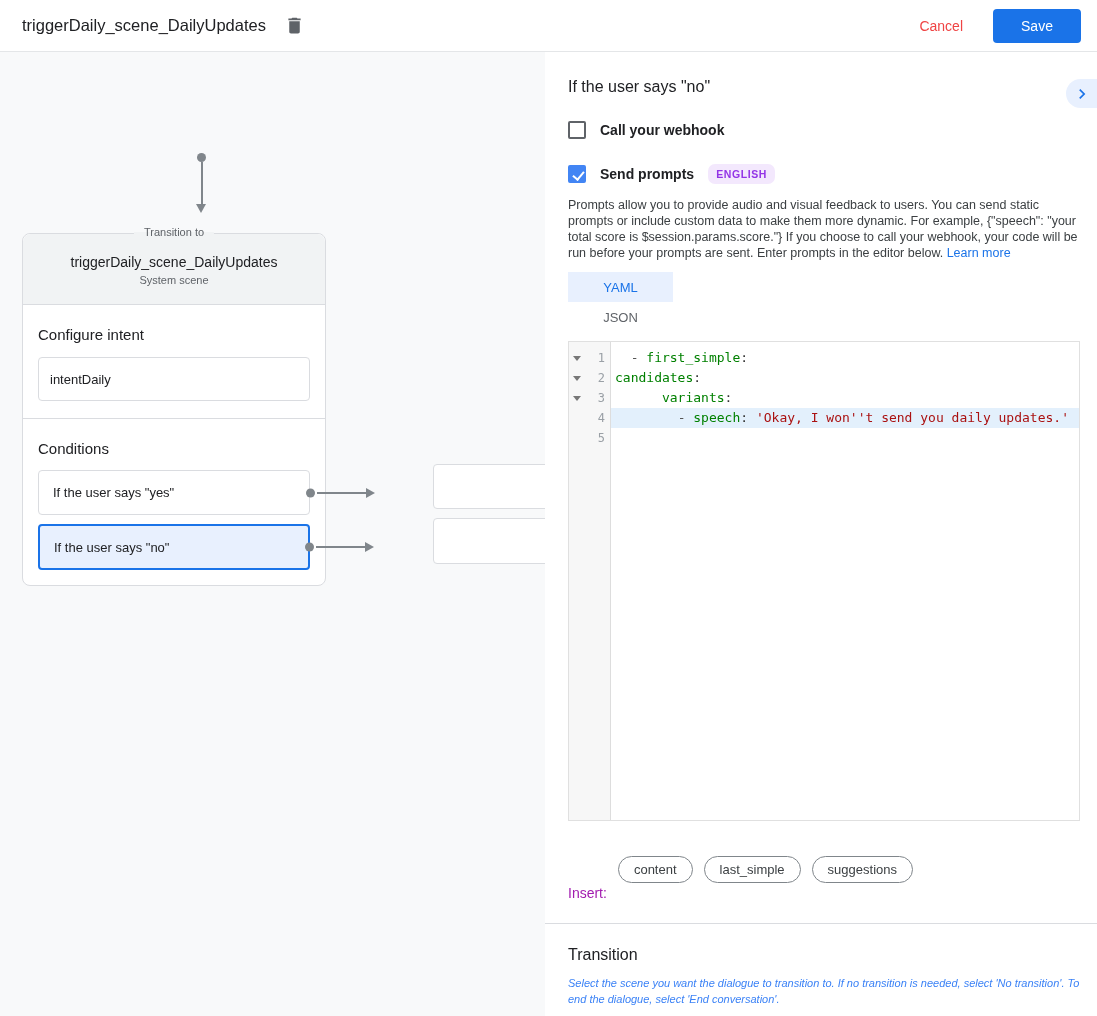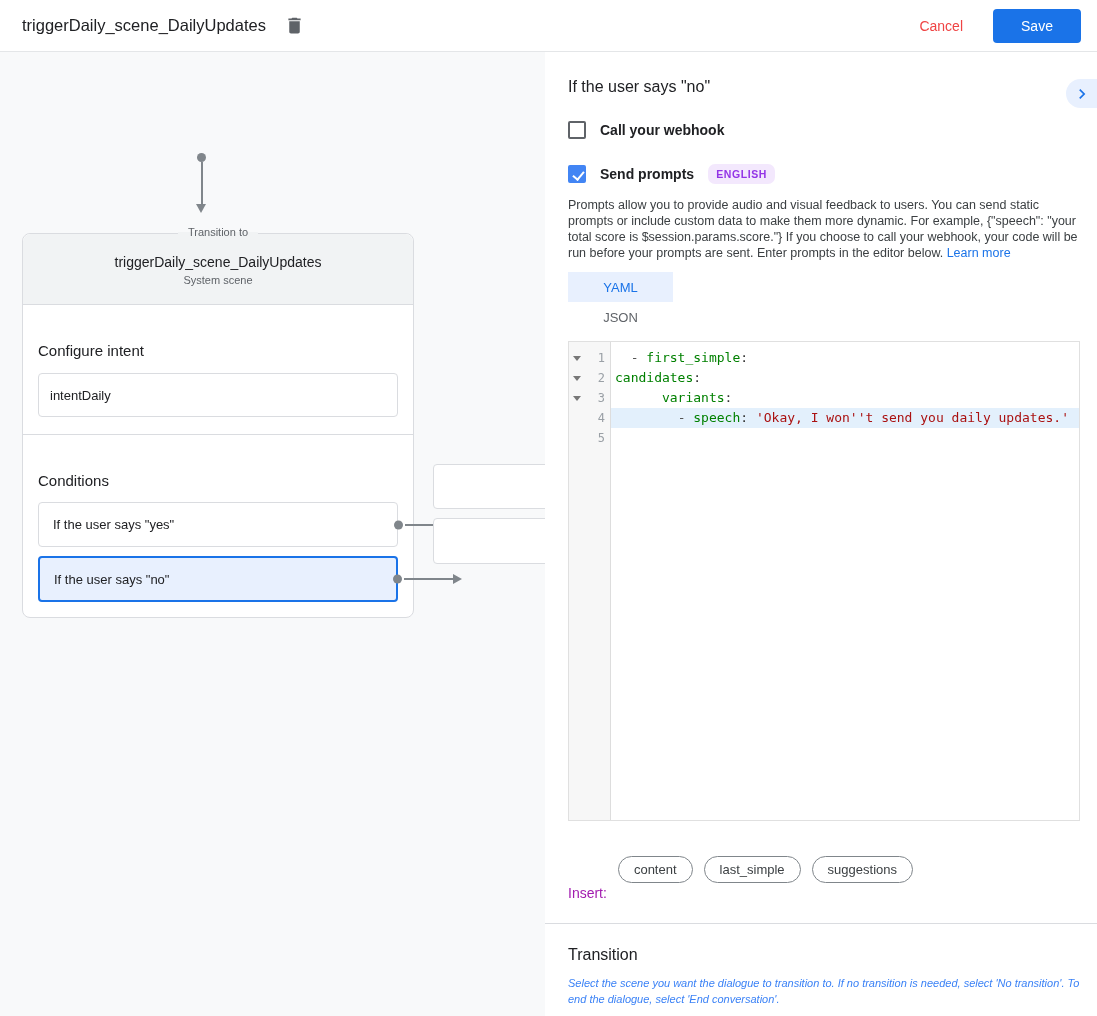--- a/index.html
+++ b/index.html
@@ -29,26 +29,26 @@
 
   .from-box { left:80px; top:27px; width:242px; height:79px; text-align:center; }
   .from-box .box-title { font-size:14px; margin-top:19px; }
   .box-subtitle { font-size:11px; color:#5f6368; margin-top:4px; }
 
   .v-dot { position:absolute; left:197px; top:101px; width:9px; height:9px; border-radius:50%; background:#80868b; }
   .v-line { position:absolute; left:200.5px; top:110px; width:2px; height:43px; background:#80868b; }
   .v-arrow { position:absolute; left:196px; top:152px; width:0; height:0;
     border-left:5.5px solid transparent; border-right:5.5px solid transparent; border-top:9px solid #80868b; }
 
-  .scene-card { left:22px; top:181px; width:392px; padding-bottom:15px; }
+  .scene-card { left:22px; top:181px; width:304px; padding-bottom:15px; }
   .scene-card-header { background:#f1f3f4; border-bottom:1px solid #dadce0; border-radius:8px 8px 0 0;
     height:71px; text-align:center; }
   .scene-card-header .box-title { font-size:14px; padding-top:20px; }
   .card-body { padding:0 15px; }
-  .section-label { font-size:15px; color:#202124; margin-top:37px; height:20px; }
+  .section-label { font-size:15px; color:#202124; margin-top:21px; height:20px; }
   .intent-input { margin-top:11px; height:44px; border:1px solid #dadce0; border-radius:4px;
     display:flex; align-items:center; padding-left:11px; font-size:13px; background:#fff; }
   .card-divider { border:none; border-top:1px solid #dadce0; margin:17px -15px 0; }
 
   .cond-row { position:relative; height:45px; border:1px solid #dadce0; border-radius:4px; background:#fff;
     display:flex; align-items:center; padding-left:14px; font-size:13px; margin-top:10px; cursor:pointer; }
   .cond-row.selected { background:#e8f0fe; border:2px solid #1a73e8; height:46px; margin-top:9px; }
   .cond-dot { position:absolute; right:-6px; top:50%; transform:translateY(-50%);
     width:9px; height:9px; border-radius:50%; background:#80868b; }
   .cond-line { position:absolute; right:-58px; top:50%; width:50px; height:2px; background:#80868b;

